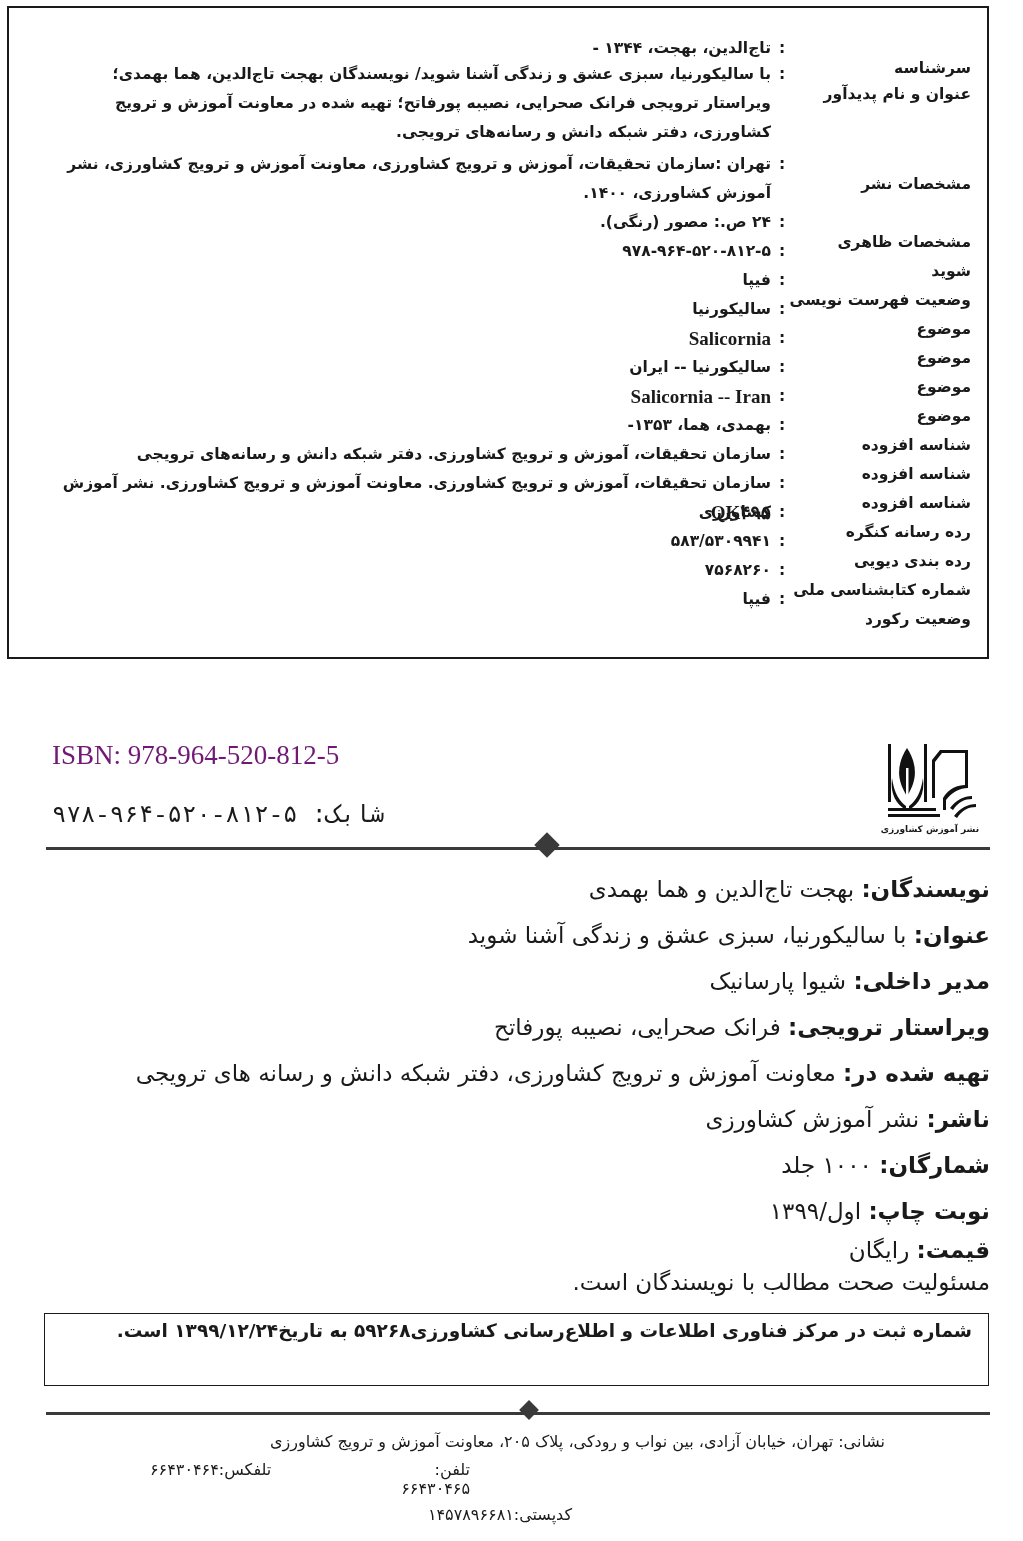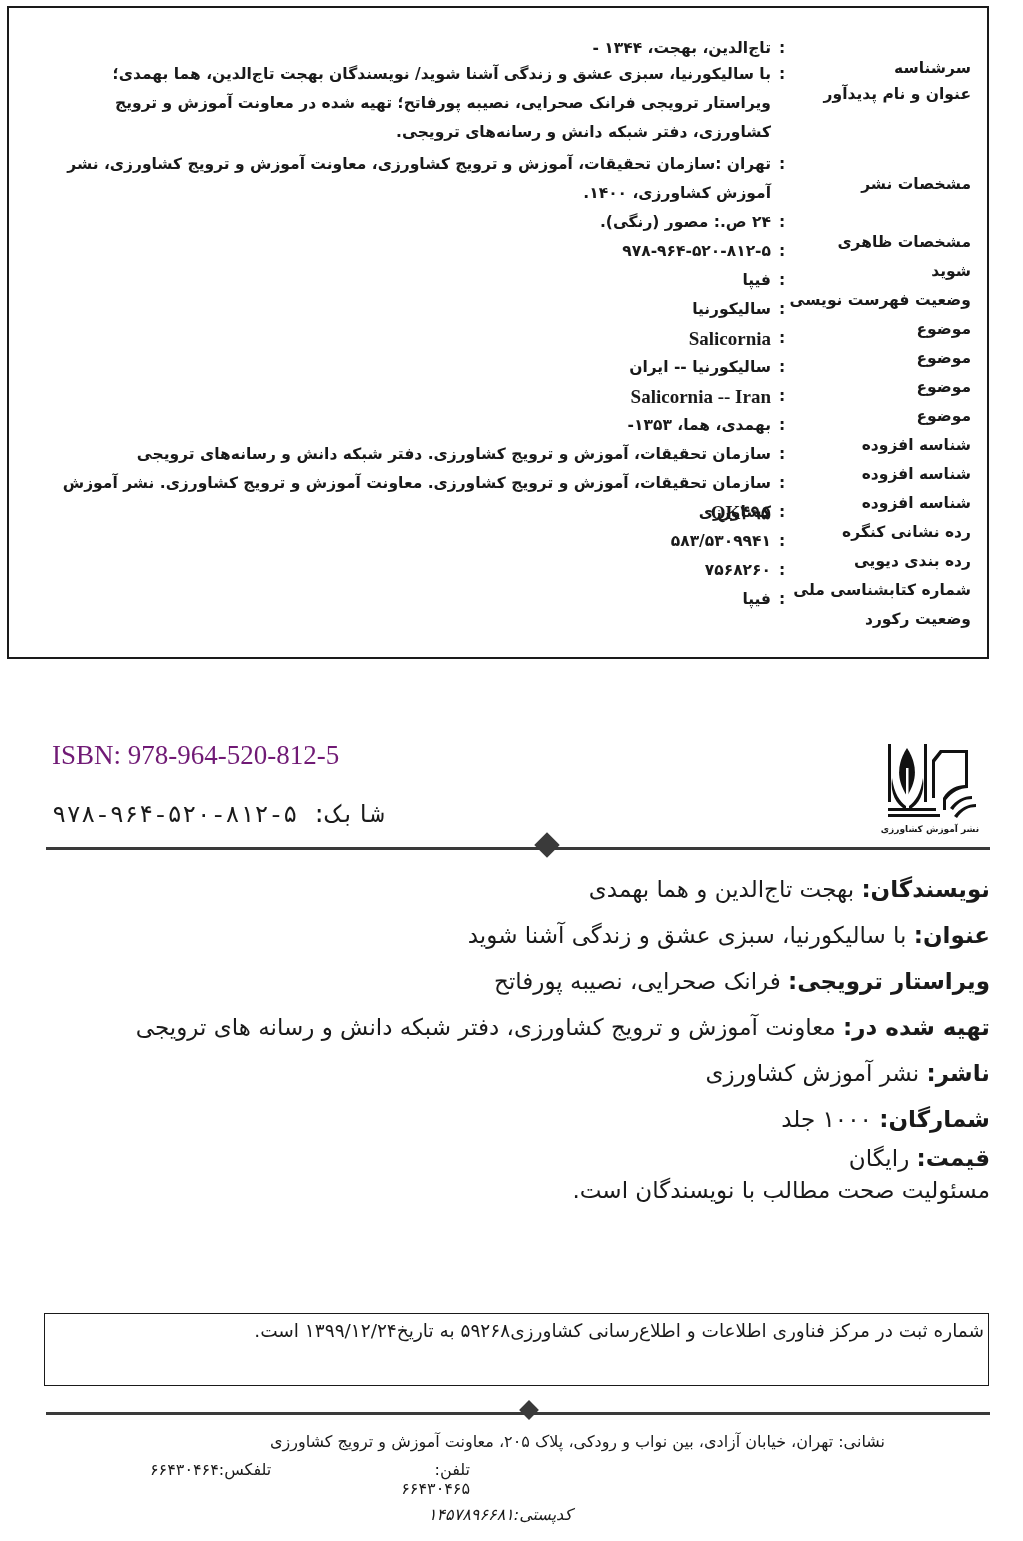--- a/index.html
+++ b/index.html
@@ -40,27 +40,27 @@
     .diamond {
       position: absolute; width: 18px; height: 18px; background: #3a3a3a; transform: rotate(45deg);
     }
     .credits { position: absolute; right: 33px; top: 866px; direction: rtl; width: 960px; }
     .credit-row { font-size: 23px; line-height: 46px; text-align: right; white-space: nowrap; }
     .credit-key { font-weight: bold; }
     .credit-row.tight { line-height: 32px; }
     .registration-box {
       position: absolute; left: 44px; top: 1313px; width: 945px; height: 73px;
       border: 1.5px solid #1a1a1a; box-sizing: border-box; direction: rtl;
-      padding: 6px 4px; font-size: 18.5px; font-weight: normal; text-align: right;
+      padding: 6px 16px; font-size: 18.5px; font-weight: bold; text-align: right;
     }
     .footer { position: absolute; left: 150px; width: 735px; direction: rtl; text-align: right; font-size: 16px; }
     .footer-address { top: 1432px; }
     .footer-phones { top: 1460px; display: flex; }
     .footer-phones span { display: inline-block; }
-    .footer-postal { top: 1505px; text-align: center; left: 300px; width: 400px; font-style: italic; }
+    .footer-postal { top: 1505px; text-align: center; left: 300px; width: 400px; }
   </style>
 </head>
 <body>
 
 <div class="catalog-box">
   <div class="cat-row" style="top:26px">
     <span class="cat-label">سرشناسه</span>
     <span class="cat-colon">:</span>
     <span class="cat-value">تاج‌الدین، بهجت، ۱۳۴۴ -</span>
   </div>
@@ -118,21 +118,21 @@
     <span class="cat-label">شناسه افزوده</span>
     <span class="cat-colon">:</span>
     <span class="cat-value">سازمان تحقیقات، آموزش و ترویج کشاورزی. دفتر شبکه دانش و رسانه‌های ترویجی</span>
   </div>
   <div class="cat-row" style="top:461px">
     <span class="cat-label">شناسه افزوده</span>
     <span class="cat-colon">:</span>
     <span class="cat-value">سازمان تحقیقات، آموزش و ترویج کشاورزی. معاونت آموزش و ترویج کشاورزی. نشر آموزش کشاورزی</span>
   </div>
   <div class="cat-row" style="top:490px">
-    <span class="cat-label">رده نشانی کنگره</span>
+    <span class="cat-label">رده رسانه کنگره</span>
     <span class="cat-colon">:</span>
     <span class="cat-value latin">QK۴۹۵</span>
   </div>
   <div class="cat-row" style="top:519px">
     <span class="cat-label">رده بندی دیویی</span>
     <span class="cat-colon">:</span>
     <span class="cat-value">۵۸۳/۵۳۰۹۹۴۱</span>
   </div>
   <div class="cat-row" style="top:548px">
     <span class="cat-label">شماره کتابشناسی ملی</span>
@@ -172,30 +172,36 @@
 <div class="diamond" style="left:538px; top:836px"></div>
 
 <div class="credits">
   <div class="credit-row">
     <span class="credit-key">نویسندگان:</span><span> بهجت تاج‌الدین و هما بهمدی</span>
   </div>
   <div class="credit-row">
     <span class="credit-key">عنوان:</span><span> با سالیکورنیا، سبزی عشق و زندگی آشنا شوید</span>
   </div>
   <div class="credit-row">
+    <span class="credit-key">مدیر داخلی:</span><span> شیوا پارسانیک</span>
+  </div>
+  <div class="credit-row">
     <span class="credit-key">ویراستار ترویجی:</span><span> فرانک صحرایی، نصیبه پورفاتح</span>
   </div>
   <div class="credit-row">
     <span class="credit-key">تهیه شده در:</span><span> معاونت آموزش و ترویج کشاورزی، دفتر شبکه دانش و رسانه های ترویجی</span>
   </div>
   <div class="credit-row">
     <span class="credit-key">ناشر:</span><span> نشر آموزش کشاورزی</span>
   </div>
   <div class="credit-row">
     <span class="credit-key">شمارگان:</span><span>  ۱۰۰۰ جلد</span>
+  </div>
+  <div class="credit-row">
+    <span class="credit-key">نوبت چاپ:</span><span> اول/۱۳۹۹</span>
   </div>
   <div class="credit-row tight">
     <span class="credit-key">قیمت:</span><span> رایگان</span>
   </div>
   <div class="credit-row tight">مسئولیت صحت مطالب با نویسندگان است.</div>
 </div>
 
 <div class="registration-box">
   <span>شماره ثبت در مرکز فناوری اطلاعات و اطلاع‌رسانی کشاورزی۵۹۲۶۸ به تاریخ۱۳۹۹/۱۲/۲۴ است.</span>
 </div>

